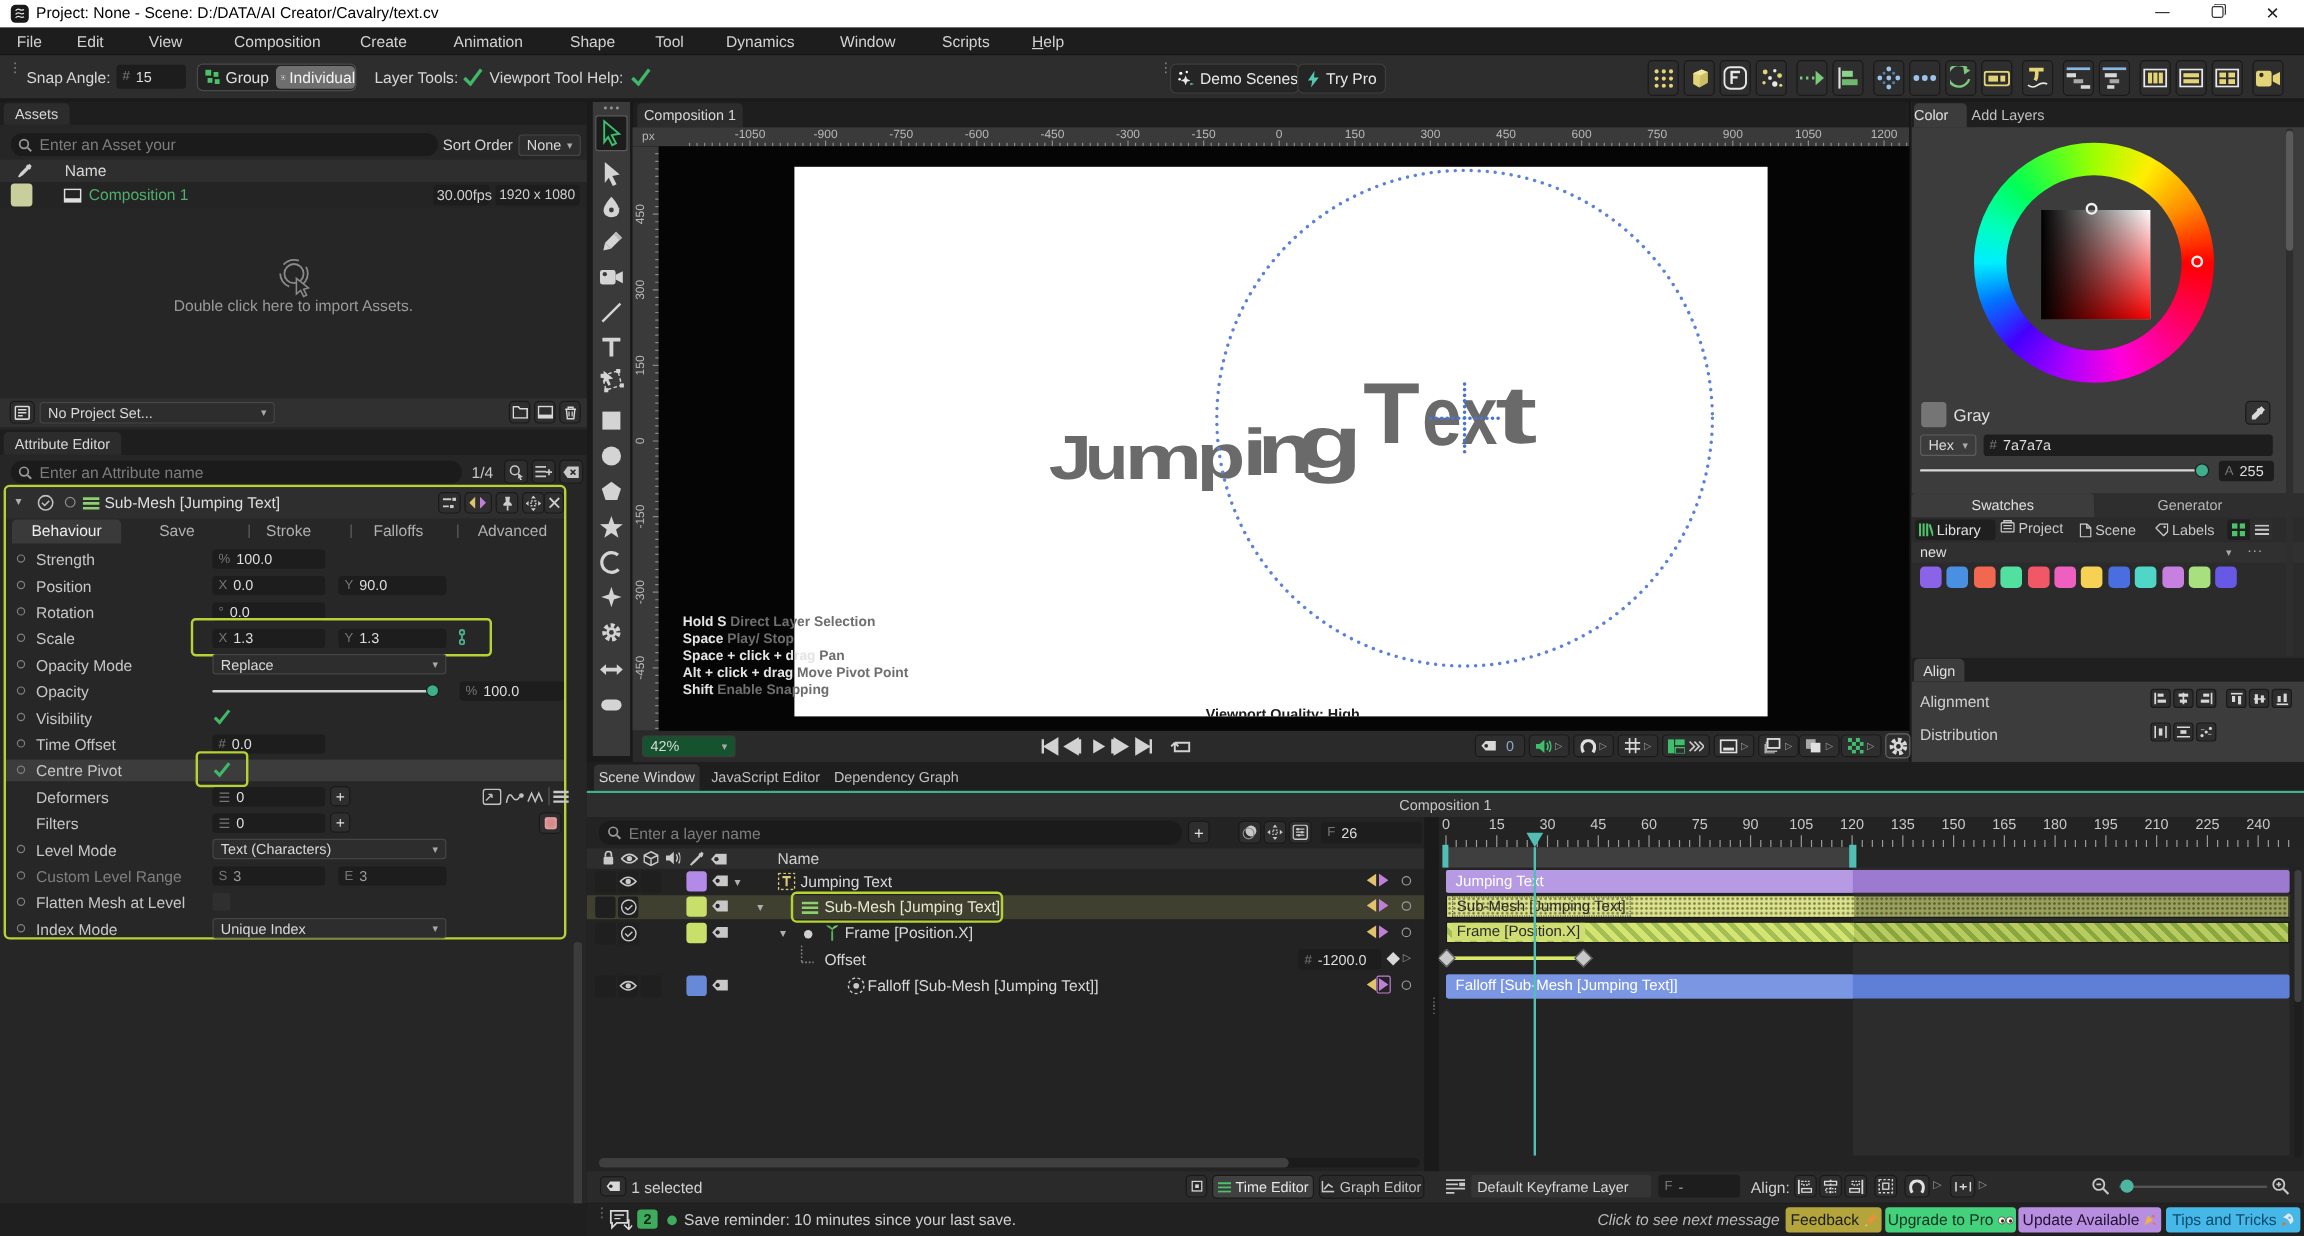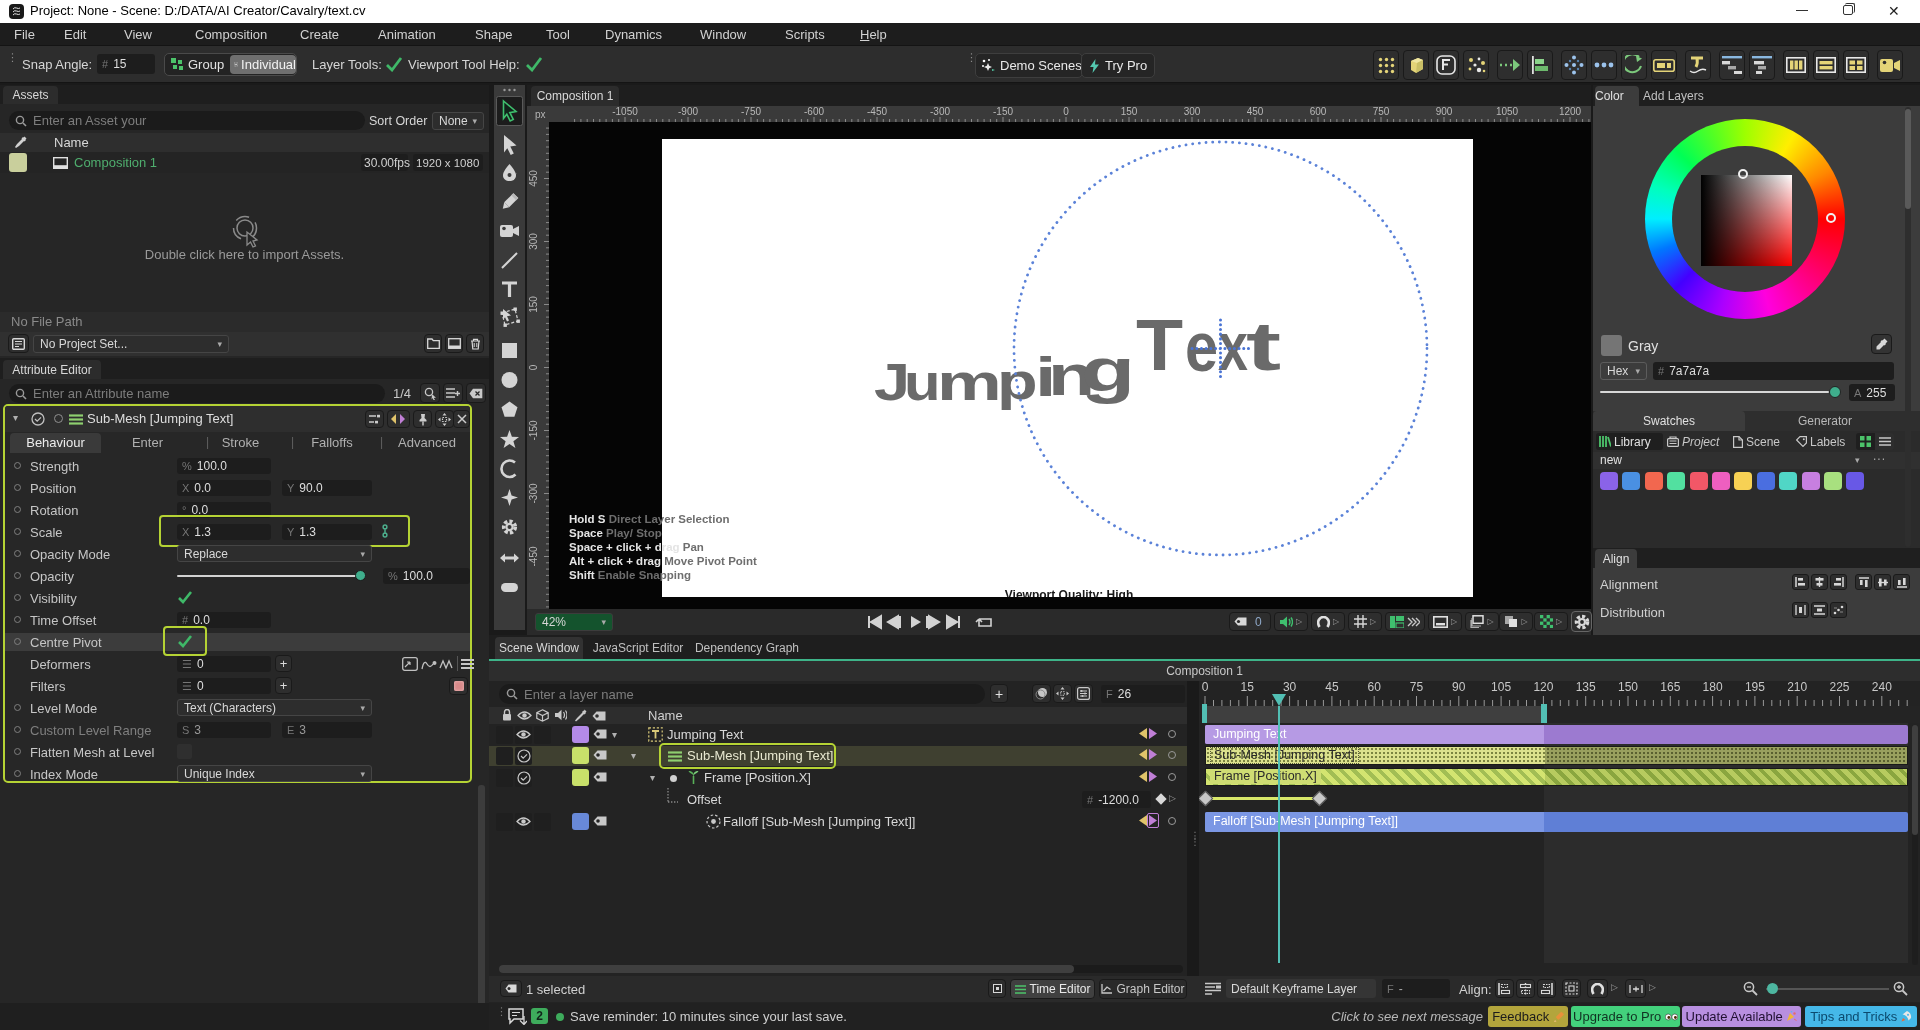--- a/index.html
+++ b/index.html
@@ -283,21 +283,20 @@
     <div class="abs field" style="left:413px;top:2px;width:70px;height:17px;font-size:11.5px;color:#d0d0d0;padding:0 3px;">1920 x 1080</div>
   </div>
 
   <svg width="34" height="36" viewBox="0 0 34 36" style="position:absolute;left:230px;top:130px;">
     <circle cx="15" cy="13" r="8" fill="none" stroke="#8a8a8a" stroke-width="1.5"></circle>
     <circle cx="15" cy="13" r="11.5" fill="none" stroke="#8a8a8a" stroke-width="1.5" stroke-dasharray="14 8"></circle>
     <path d="M17 17 L17 30 L20.5 27 L23 32 L25.5 31 L23 26 L27 25 Z" fill="#262626" stroke="#8a8a8a" stroke-width="1.3"></path>
   </svg>
   <div class="abs" style="left:0;top:162px;width:489px;text-align:center;color:#9a9a9a;font-size:13px;">Double click here to import Assets.</div>
 
-  <div class="abs" style="left:0;top:227px;width:489px;height:20px;background:#2b2b2b;color:#8a8a8a;font-size:13px;line-height:20px;padding-left:11px;">No File Path</div>
 
   <div class="abs" style="left:0;top:247px;width:489px;height:24px;background:#303030;">
     <div class="abs ibtn" style="left:8px;top:2px;width:21px;height:19px;">
       <svg width="13" height="12" viewBox="0 0 13 12">
           <rect x="0.7" y="0.7" width="11.6" height="10.6" rx="1" fill="none" stroke="#d8d8d8" stroke-width="1.4"></rect>
           <path d="M3 3.5 H10 M3 6 H10 M3 8.5 H7" stroke="#d8d8d8" stroke-width="1.2"></path>
         </svg>
       </div>
     <div class="abs drop" style="left:33px;top:3px;width:196px;height:18px;">No Project Set...<span class="chev">▾</span></div>
     <div class="abs ibtn" style="left:424px;top:2px;width:18px;height:19px;">
@@ -395,21 +394,21 @@
         </div>
       <div class="abs ibtn" style="left:448px;top:4px;width:17px;height:18px;">
           <svg width="10" height="10" viewBox="0 0 10 10">
             <path d="M1 1 L9 9 M9 1 L1 9" stroke="#ccc" stroke-width="1.5"></path>
           </svg>
         </div>
     </div>
 
     <div class="abs" style="left:0;top:26px;width:465px;height:21px;">
       <div class="abs" style="left:5px;top:1px;width:91px;height:20px;background:#3a3a3a;border-radius:4px 4px 0 0;color:#ececec;font-size:13px;text-align:center;line-height:20px;">Behaviour</div>
-      <div class="abs" style="left:120px;top:3px;width:45px;color:#b0b0b0;font-size:13px;text-align:center;">Enter</div>
+      <div class="abs" style="left:120px;top:3px;width:45px;color:#b0b0b0;font-size:13px;text-align:center;">Save</div>
       <div class="abs" style="left:201px;top:3px;color:#606060;font-size:12px;">|</div>
       <div class="abs" style="left:213px;top:3px;width:45px;color:#b0b0b0;font-size:13px;text-align:center;">Stroke</div>
       <div class="abs" style="left:286px;top:3px;color:#606060;font-size:12px;">|</div>
       <div class="abs" style="left:302px;top:3px;width:50px;color:#b0b0b0;font-size:13px;text-align:center;">Falloffs</div>
       <div class="abs" style="left:375px;top:3px;color:#606060;font-size:12px;">|</div>
       <div class="abs" style="left:390px;top:3px;width:64px;color:#b0b0b0;font-size:13px;text-align:center;">Advanced</div>
     </div>
     <div id="attrrows">
     <style>
       .arow { position:absolute; left:0; width:465px; height:18px; }
@@ -1039,21 +1038,21 @@
   </div>
   <div class="abs" style="left:0;top:346px;width:327px;height:117px;background:#2b2b2b;">
 
     <div class="abs" style="left:3px;top:2px;width:67px;height:17px;background:#1f1f1f;border-radius:3px;display:flex;align-items:center;">
       <svg width="12" height="11" viewBox="0 0 12 11" style="margin-left:3px;">
           <path d="M1 0 V11 M4 0 V11 M7 0 V11" stroke="#4cc36a" stroke-width="1.8"></path>
           <path d="M9 1 L12 10.5" stroke="#4cc36a" stroke-width="1.8"></path>
         </svg>
       <span style="color:#e0e0e0;font-size:12px;margin-left:3px;">Library</span>
       </div>
-    <div class="abs" style="left:74px;top:2px;display:flex;align-items:center;height:17px;font-style:italic;">
+    <div class="abs" style="left:74px;top:2px;display:flex;align-items:flex-start;height:17px;">
       <svg width="12" height="11" viewBox="0 0 12 11">
           <rect x="0.6" y="2.6" width="10.8" height="7.8" rx="1" fill="none" stroke="#c8c8c8" stroke-width="1.2"></rect>
           <path d="M3 2.5 V1 H9 V2.5" stroke="#c8c8c8" stroke-width="1.2" fill="none"></path>
           <path d="M2.5 5 H9.5 M2.5 7.5 H9.5" stroke="#c8c8c8" stroke-width="1"></path>
         </svg>
       <span style="color:#c8c8c8;font-size:12px;margin-left:3px;">Project</span>
       </div>
     <div class="abs" style="left:140px;top:2px;display:flex;align-items:center;height:17px;">
       <svg width="10" height="12" viewBox="0 0 10 12">
           <path d="M0.6 11.4 V0.6 H6 L9.4 4 V11.4 Z" fill="none" stroke="#c8c8c8" stroke-width="1.2"></path>

